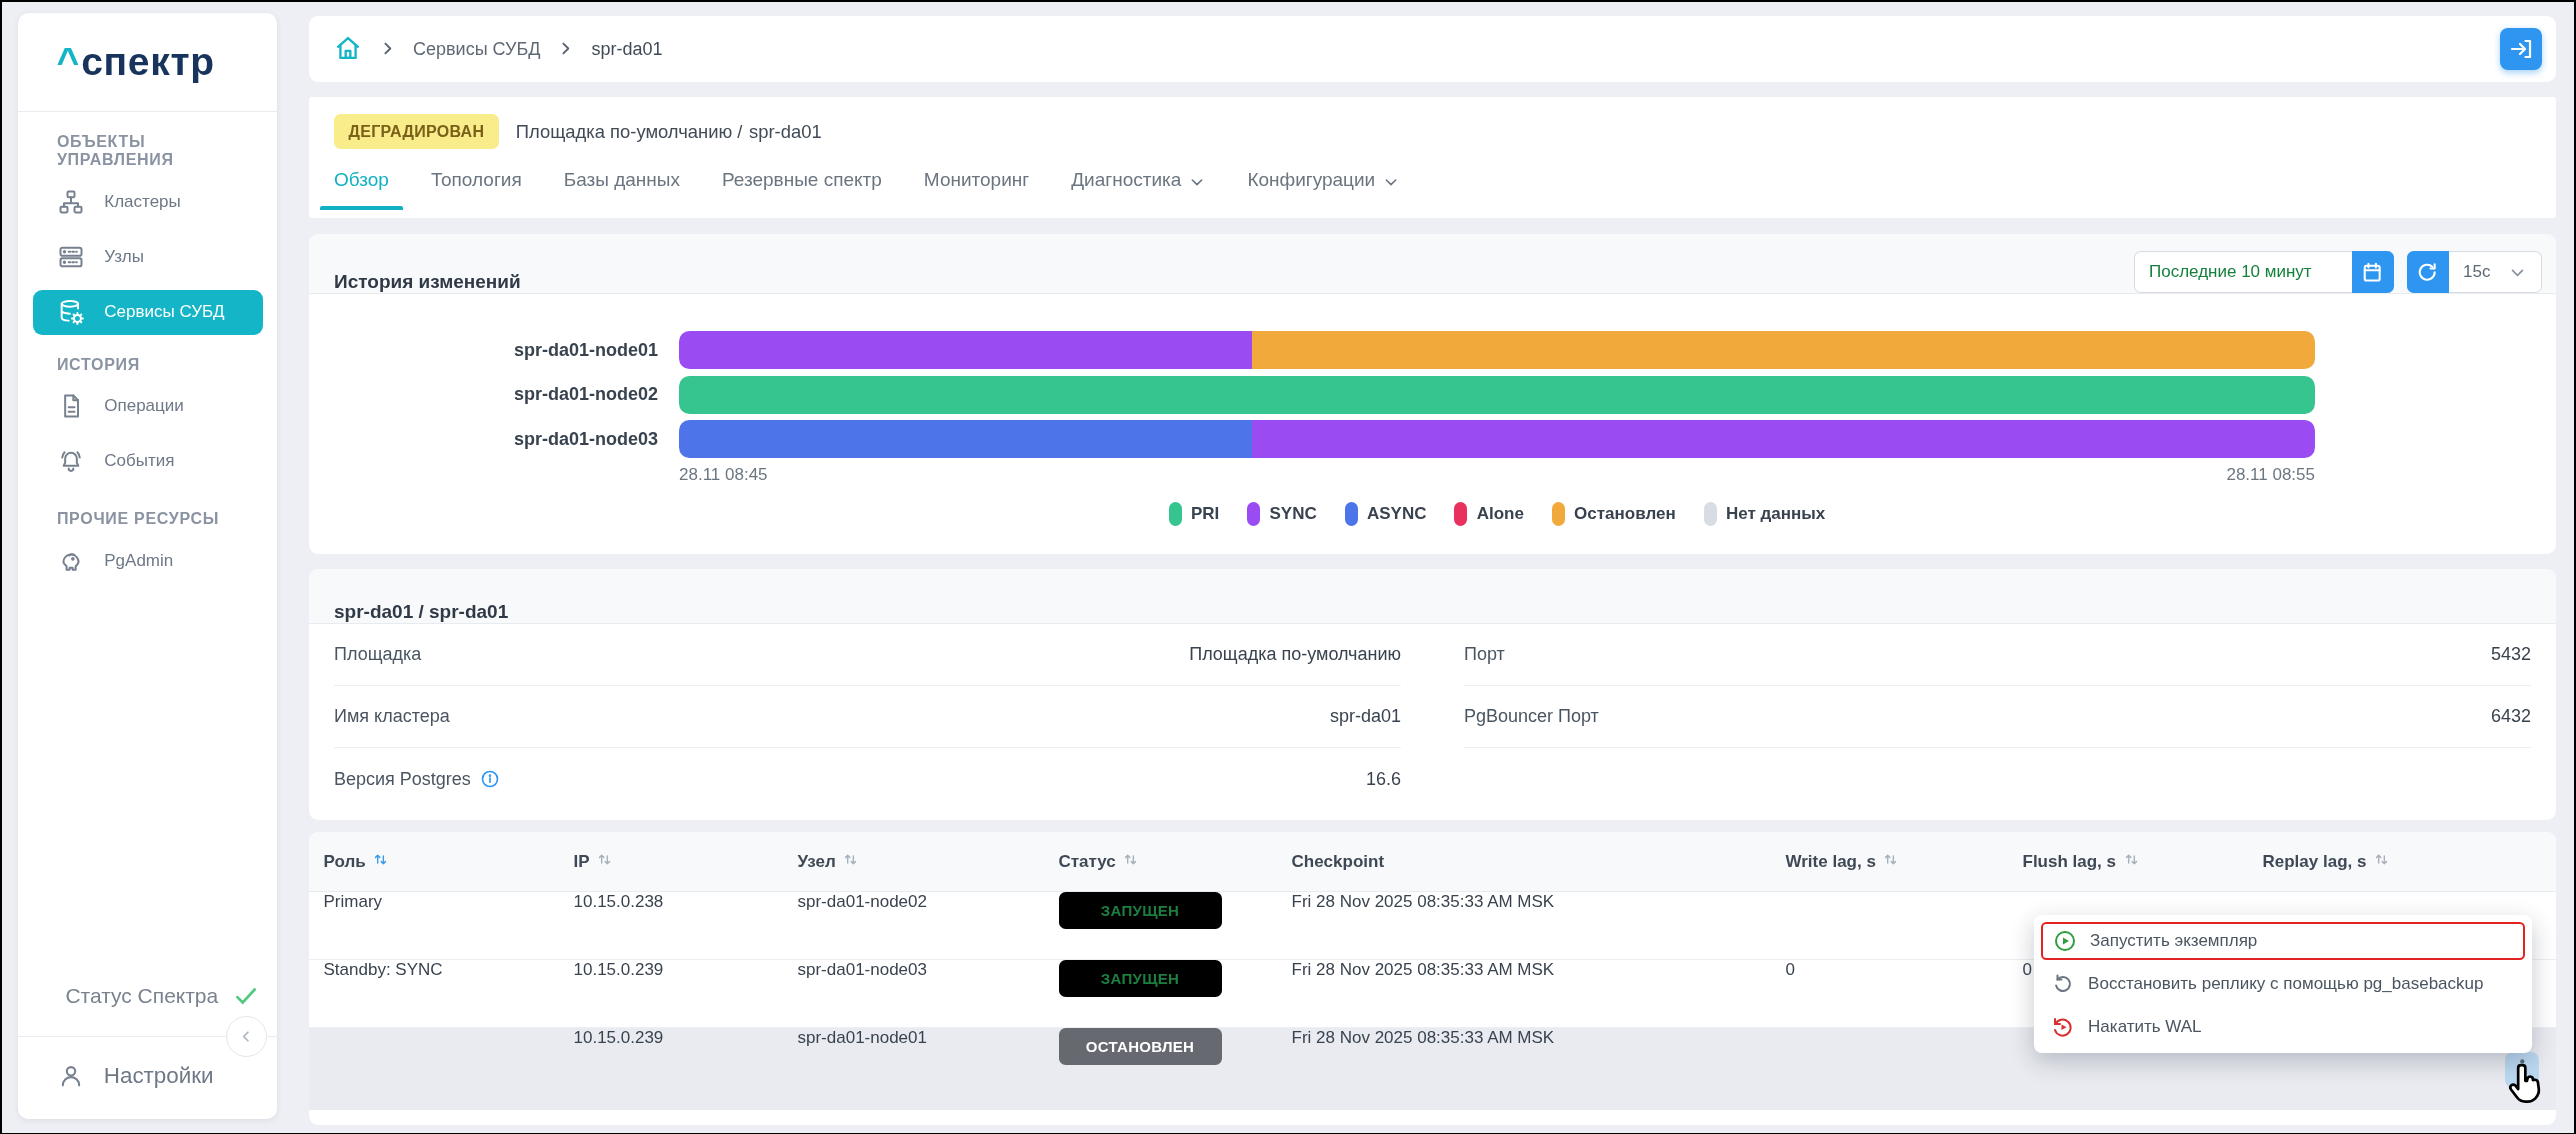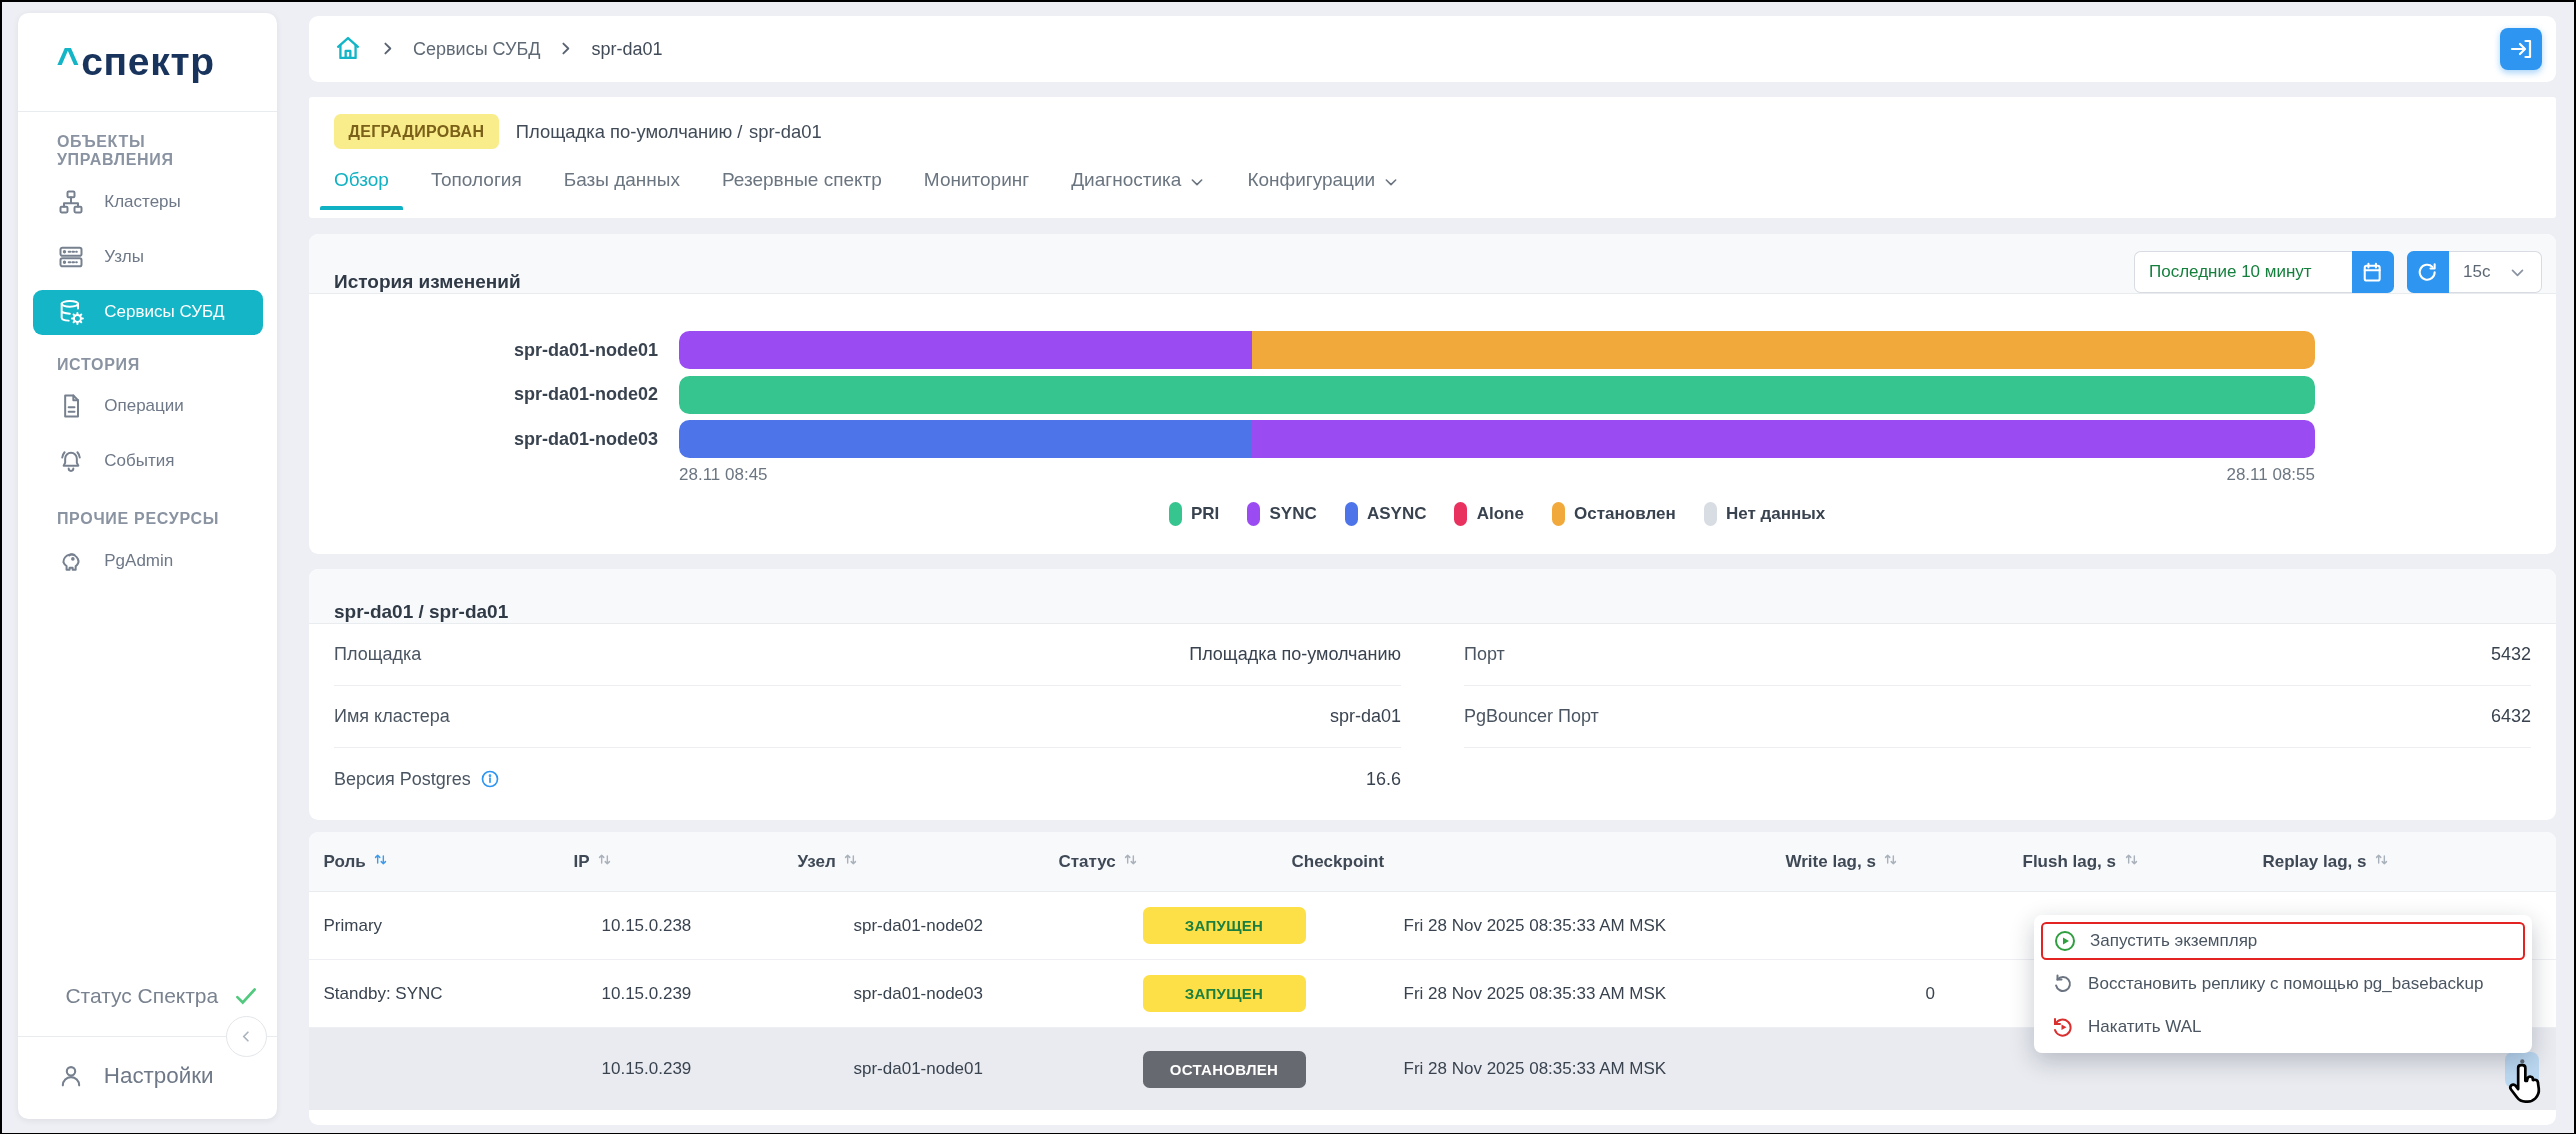--- a/index.html
+++ b/index.html
@@ -102,30 +102,30 @@
     border-bottom:1.3px solid #eceef2; font-size:18px; }
   .info-row.no-border { border-bottom:none; }
   .info-label { color:#4a5561; display:flex; align-items:center; gap:9.2px; }
   .info-label svg { width:20px; height:20px; stroke:#2e96f0; fill:none; stroke-width:2; stroke-linecap:round; }
   .info-value { color:#39434f; }
 
   
   .table-card { top:832px; height:293px; overflow:hidden; }
   .t-head { display:flex; align-items:center; height:60px; background:#f8f9fb; border-bottom:1.3px solid #e9ecef;
     font-weight:700; font-size:17px; color:#3f4956; }
-  .t-row { display:flex; align-items:center; height:68px; border-bottom:1.3px solid #edeff3; font-size:17px; color:#39434f; position:relative;gap:28px; }
+  .t-row { display:flex; align-items:flex-start; height:68px; border-bottom:1.3px solid #edeff3; font-size:17px; color:#39434f; position:relative; }
   .t-row.stopped { background:#e9ebf0; height:82px; border-bottom:none; }
   .c { padding-left:14.5px; flex:0 0 auto; display:flex; align-items:center; gap:6.6px; }
   .c-role { width:250px; } .c-ip { width:224px; } .c-node { width:261px; } .c-status { width:233px; }
   .c-chk { width:494px; } .c-wlag { width:237px; } .c-flag { width:240px; } .c-rlag { width:294px; }
   .sort-ic svg { width:17px; height:17px; fill:none; stroke-width:2; stroke-linecap:round; stroke-linejoin:round; stroke:#a9b1bb; }
   .sort-ic.active svg { stroke:#3d9bea; }
   .pill { display:inline-block; min-width:163px; text-align:center; padding:10px 6.6px; border-radius:6.6px;
     font-weight:700; font-size:15px; letter-spacing:0.3px; }
-  .badge-running { background:#fde047; color:#1d7f3f; }
+  .badge-running { background:#000000; color:#1d7f3f; }
   .badge-stopped { background:#66696f; color:#fff; }
   .kebab-btn { position:absolute; right:17px; top:24px; width:34px; height:36px; border-radius:8px;
     background:#bcd9f2; display:flex; align-items:center; justify-content:center; cursor:pointer; }
   .kebab-btn svg { width:6.6px; height:24px; fill:#5f6974; }
 
   
   .menu { position:absolute; left:2034px; top:915px; width:498px; background:#fff; border-radius:8px;
     box-shadow:0 8px 24px rgba(20,30,50,.24); padding:6.6px; z-index:50; }
   .menu-item { display:flex; align-items:center; gap:13px; height:38px; padding:0 10.5px; font-size:17px;
     color:#4a5561; border-radius:5.3px; margin-bottom:5.3px; cursor:pointer; background:#fff; }

